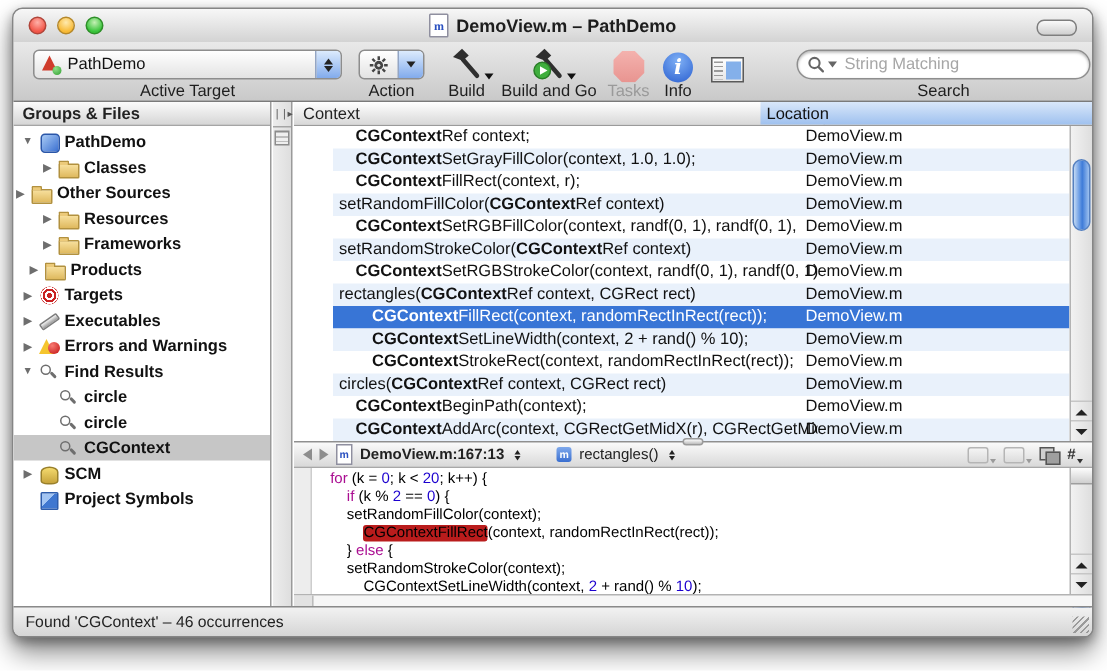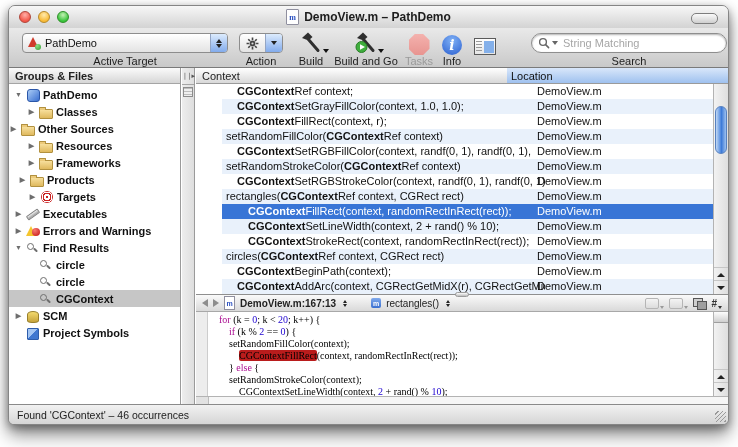--- a/index.html
+++ b/index.html
@@ -154,21 +154,21 @@
   .chipgroup{display:flex;align-items:flex-end;gap:1px;}
   .chipgroup .dn-arr{border-left-width:2.5px;border-right-width:2.5px;border-top-width:3px;border-top-color:#9a9a9a;}
   .counterpart{position:relative;width:13px;height:11px;}
   .counterpart::before{content:"";position:absolute;left:0;top:0;width:8px;height:7px;border:1px solid #555;background:#cfcfcf;}
   .counterpart::after{content:"";position:absolute;left:4px;top:3px;width:8px;height:7px;border:1px solid #555;background:#9f9f9f;}
   .hashlbl{font-weight:bold;color:#333;}
   .hashgroup .dn-arr{border-top-color:#333;}
   
   .code{position:absolute;left:0;right:15px;top:244px;bottom:8px;background:#fff;overflow:hidden;}
   .gutter{position:absolute;left:0;top:0;bottom:0;width:11px;background:#ededed;border-right:1px solid #cdcdcd;}
-  .codelines{position:absolute;left:13px;top:2px;right:0;font-family:Liberation Serif, serif;
+  .codelines{position:absolute;left:13px;top:2px;right:0;font-family:Liberation Sans, sans-serif;
              font-size:10px;line-height:12px;white-space:pre;color:#000;}
   .c-kw{color:#aa0d91;}
   .c-num{color:#1c00cf;}
   .c-hl{background:#b91c1c;border-radius:2px;}
   .editor-scroll{position:absolute;right:0;width:15px;top:244px;bottom:8px;border-left:1px solid #b3b3b3;
               background:linear-gradient(90deg,#f2f2f2,#dedede);box-sizing:border-box;}
   .splitbox{position:absolute;left:0;right:0;top:0;height:10px;border-bottom:1px solid #9e9e9e;
             background:linear-gradient(#fdfdfd,#cfcfcf);}
   .hstrip{position:absolute;left:0;right:0;bottom:0;height:8px;background:#f6f6f6;border-top:1px solid #b3b3b3;box-sizing:border-box;}
   .hstrip::before{content:"";position:absolute;left:0;top:0;bottom:0;width:12px;background:#e2e2e2;border-right:1px solid #bcbcbc;}
@@ -312,21 +312,21 @@
             <div class="titem" style="padding-left: 18px;">
     <span class="disc">▶</span>
     <span class="si icon-folder"></span>
     <span class="lbl">Frameworks</span>
   </div>
             <div class="titem" style="padding-left: 9px;">
     <span class="disc">▶</span>
     <span class="si icon-folder"></span>
     <span class="lbl">Products</span>
   </div>
-            <div class="titem" style="padding-left: 19px;">
+            <div class="titem" style="padding-left: 5px;">
     <span class="disc">▶</span>
     <span class="si icon-target"></span>
     <span class="lbl">Targets</span>
   </div>
             <div class="titem" style="padding-left: 5px;">
     <span class="disc">▶</span>
     <span class="si icon-executable"></span>
     <span class="lbl">Executables</span>
   </div>
             <div class="titem" style="padding-left: 5px;">

